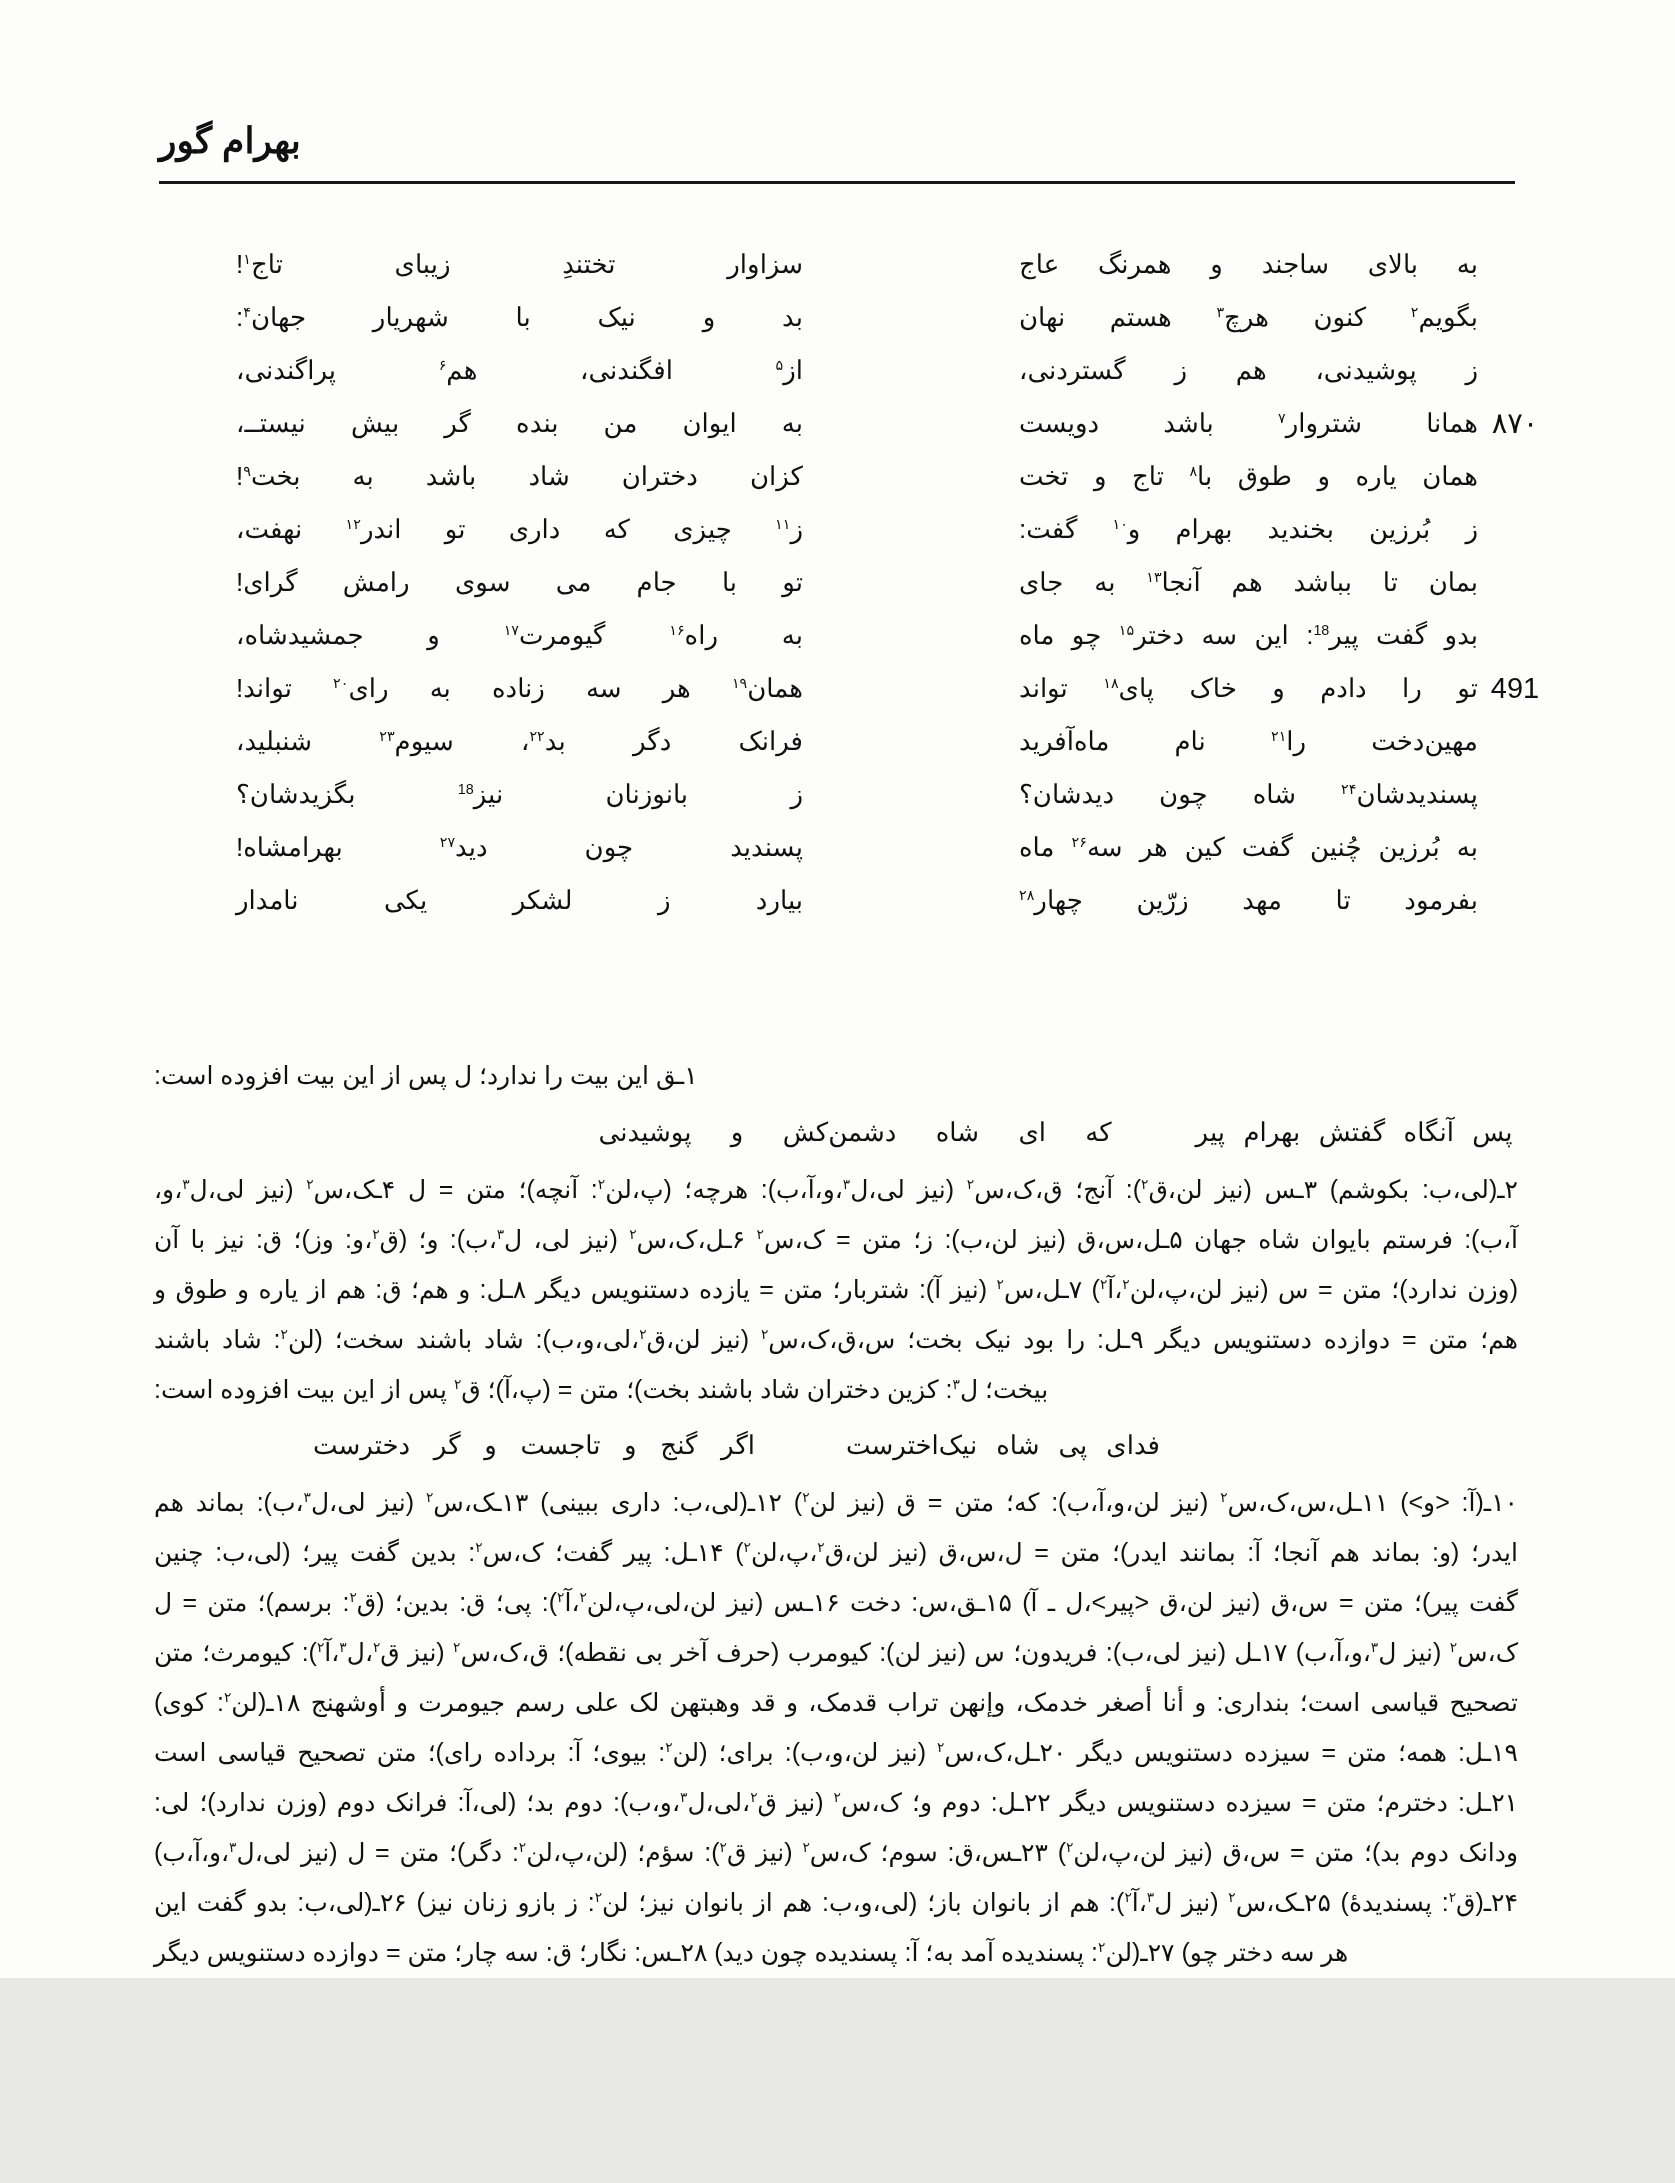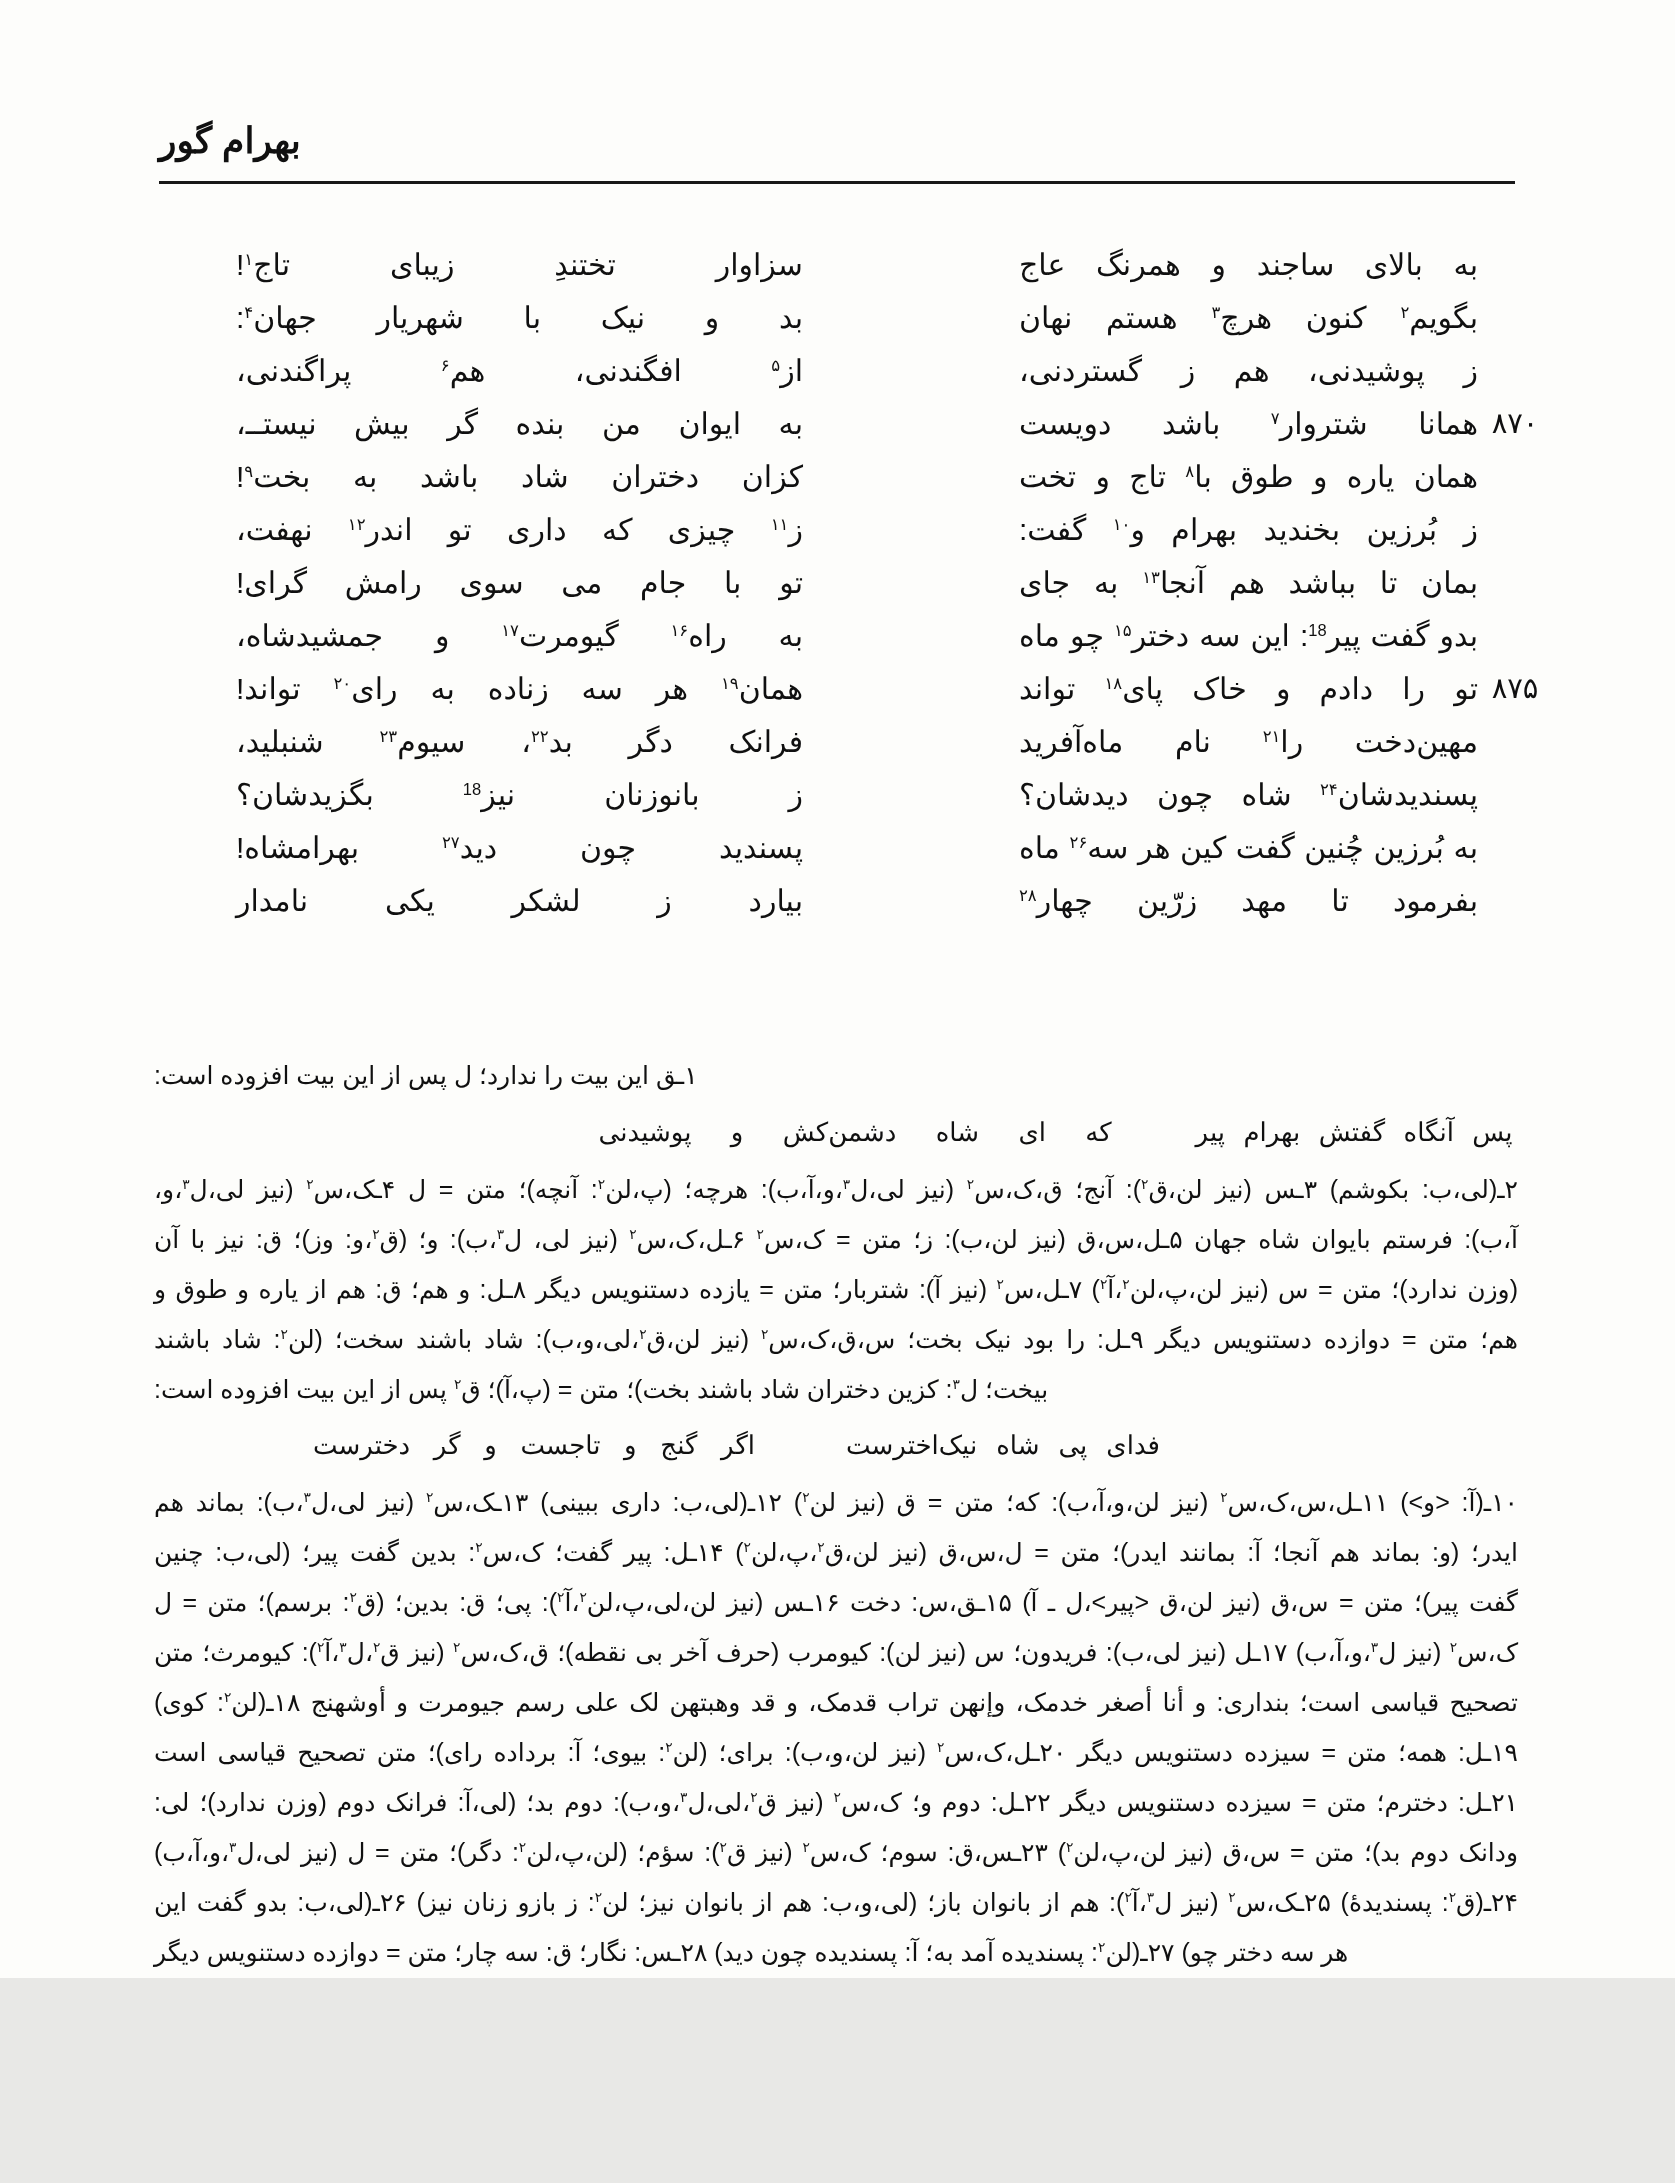--- a/index.html
+++ b/index.html
@@ -23,21 +23,21 @@
     position:absolute;left:160px;top:181px;
     width:1356px;height:2.7px;background:#181818;
   }
   
   .poem{position:absolute;top:238px;right:123px;width:1316px;}
   .vrow{display:flex;direction:rtl;height:53px;align-items:flex-start;}
   .vnum{
     width:74px;flex:0 0 74px;font-size:29px;line-height:53px;
     text-align:center;white-space:nowrap;
   }
-  .hemi{font-size:30px;line-height:53px;text-align:justify;text-align-last:justify;}
+  .hemi{font-size:26px;line-height:53px;text-align:justify;text-align-last:justify;}
   .hemi.right{width:459px;flex:0 0 459px;}
   .spacer{flex:1 1 auto;}
   .hemi.left{width:567px;flex:0 0 567px;}
   sup{
     font-size:0.55em;line-height:0;vertical-align:0.62em;
     letter-spacing:0;
   }
   
   .apparatus{position:absolute;top:1050px;right:157px;width:1364px;font-size:25px;}
   .app-line{
@@ -114,21 +114,21 @@
         <div class="spacer"></div>
         <div class="hemi left">تو با جام می سوی رامش گرای!</div>
       </div>
       <div class="vrow">
         <div class="vnum"></div>
         <div class="hemi right">بدو گفت پیر<sup>18</sup>: این سه دختر<sup>۱۵</sup> چو ماه</div>
         <div class="spacer"></div>
         <div class="hemi left">به راه<sup>۱۶</sup> گیومرت<sup>۱۷</sup> و جمشیدشاه،</div>
       </div>
       <div class="vrow">
-        <div class="vnum">۸۷۵</div>
+        <div class="vnum">491</div>
         <div class="hemi right">تو را دادم و خاک پای<sup>۱۸</sup> تواند</div>
         <div class="spacer"></div>
         <div class="hemi left">همان<sup>۱۹</sup> هر سه زناده به رای<sup>۲۰</sup> تواند!</div>
       </div>
       <div class="vrow">
         <div class="vnum"></div>
         <div class="hemi right">مهین‌دخت را<sup>۲۱</sup> نام ماه‌آفرید</div>
         <div class="spacer"></div>
         <div class="hemi left">فرانک دگر بد<sup>۲۲</sup>، سیوم<sup>۲۳</sup> شنبلید،</div>
       </div>

